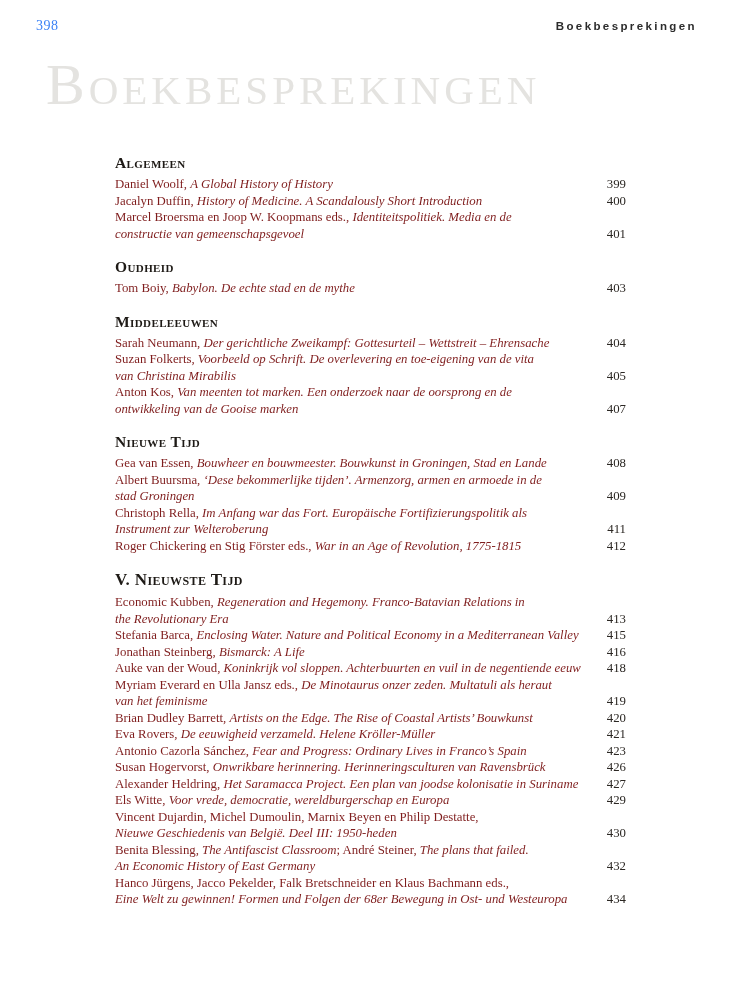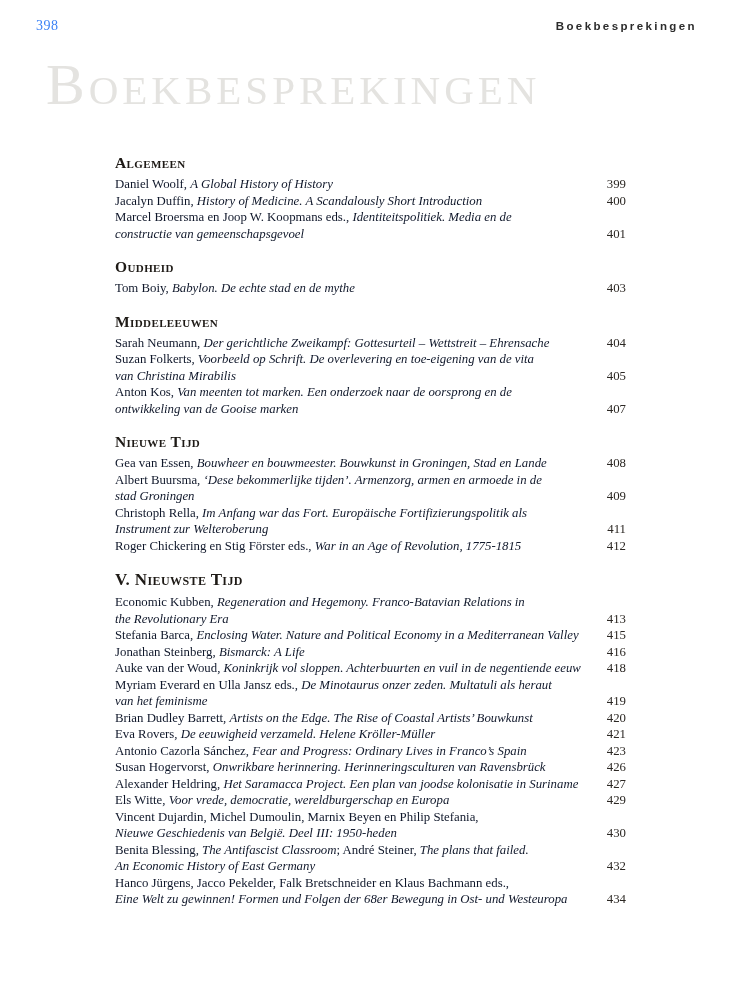--- a/index.html
+++ b/index.html
@@ -54,21 +54,21 @@
     margin-bottom:3px;
   }
   .toc-section:last-child .sec-heading{
     font-size:17px;line-height:23px;
   }
   .entry{display:flex;align-items:flex-end;}
   .entry-text{flex:1 1 auto;min-width:0;}
   .entry-text .line{
     font-size:12.8px;line-height:16.5px;
     white-space:nowrap;
-    color:#0f172a;
+    color:#7f1d1d;
   }
   .entry-text .it{font-style:italic;}
   .entry-text .ro{font-style:normal;}
   .entry-page{
     flex:0 0 auto;width:34px;text-align:right;
     font-size:12.8px;line-height:16.5px;color:#2b2723;
   }
 </style>
 </head>
 <body>
@@ -231,21 +231,21 @@
           <div class="entry-page">427</div>
         </div>
         <div class="entry">
           <div class="entry-text">
             <div class="line"><span class="ro">Els Witte, </span><span class="it">Voor vrede, democratie, wereldburgerschap en Europa</span></div>
           </div>
           <div class="entry-page">429</div>
         </div>
         <div class="entry">
           <div class="entry-text">
-            <div class="line"><span class="ro">Vincent Dujardin, Michel Dumoulin, Marnix Beyen en Philip Stefania,</span></div>
+            <div class="line"><span class="ro">Vincent Dujardin, Michel Dumoulin, Marnix Beyen en Philip Destatte,</span></div>
             <div class="line"><span class="it">Nieuwe Geschiedenis van België. Deel III: 1950-heden</span></div>
           </div>
           <div class="entry-page">430</div>
         </div>
         <div class="entry">
           <div class="entry-text">
             <div class="line"><span class="ro">Benita Blessing, </span><span class="it">The Antifascist Classroom</span><span class="ro">; André Steiner, </span><span class="it">The plans that failed.</span></div>
             <div class="line"><span class="it">An Economic History of East Germany</span></div>
           </div>
           <div class="entry-page">432</div>

